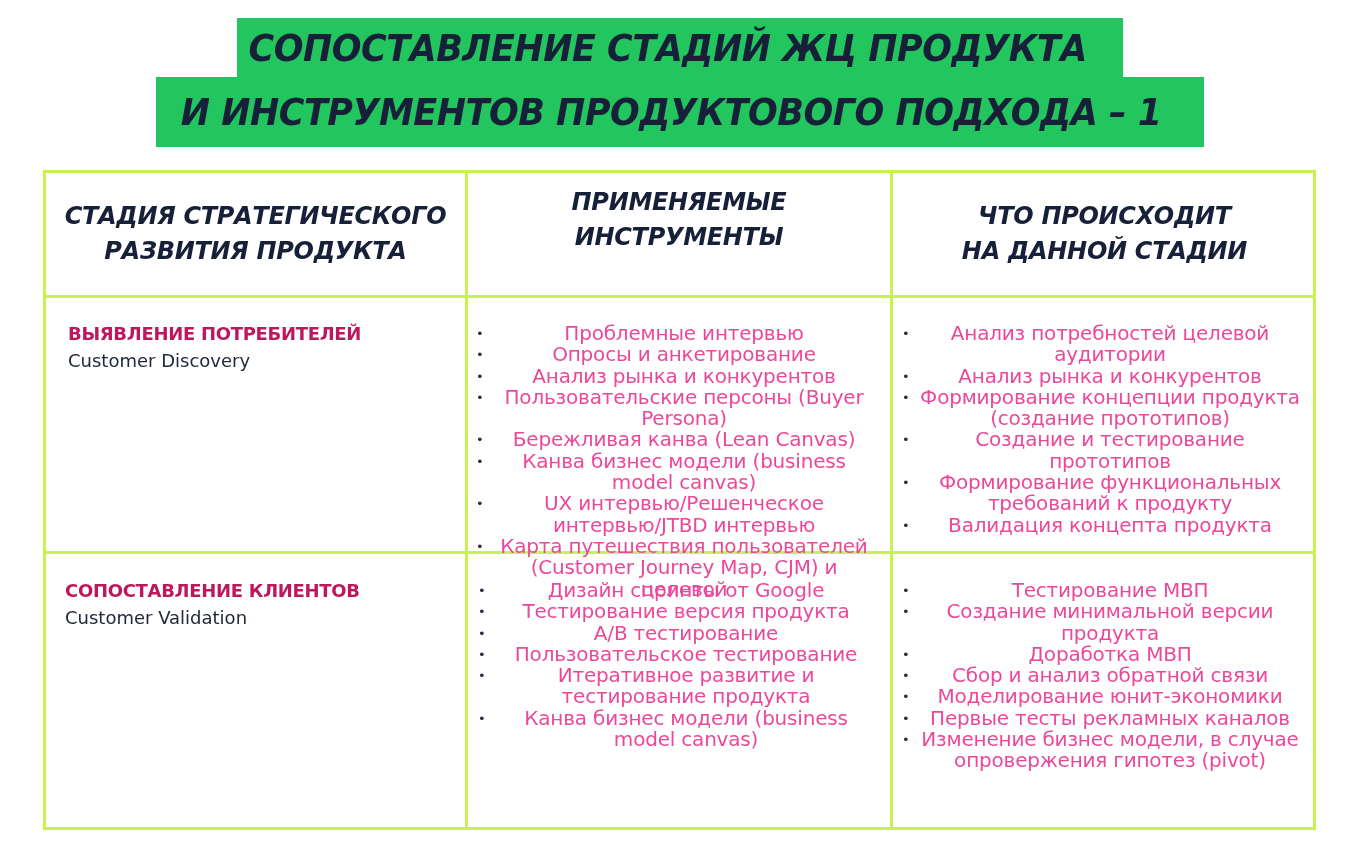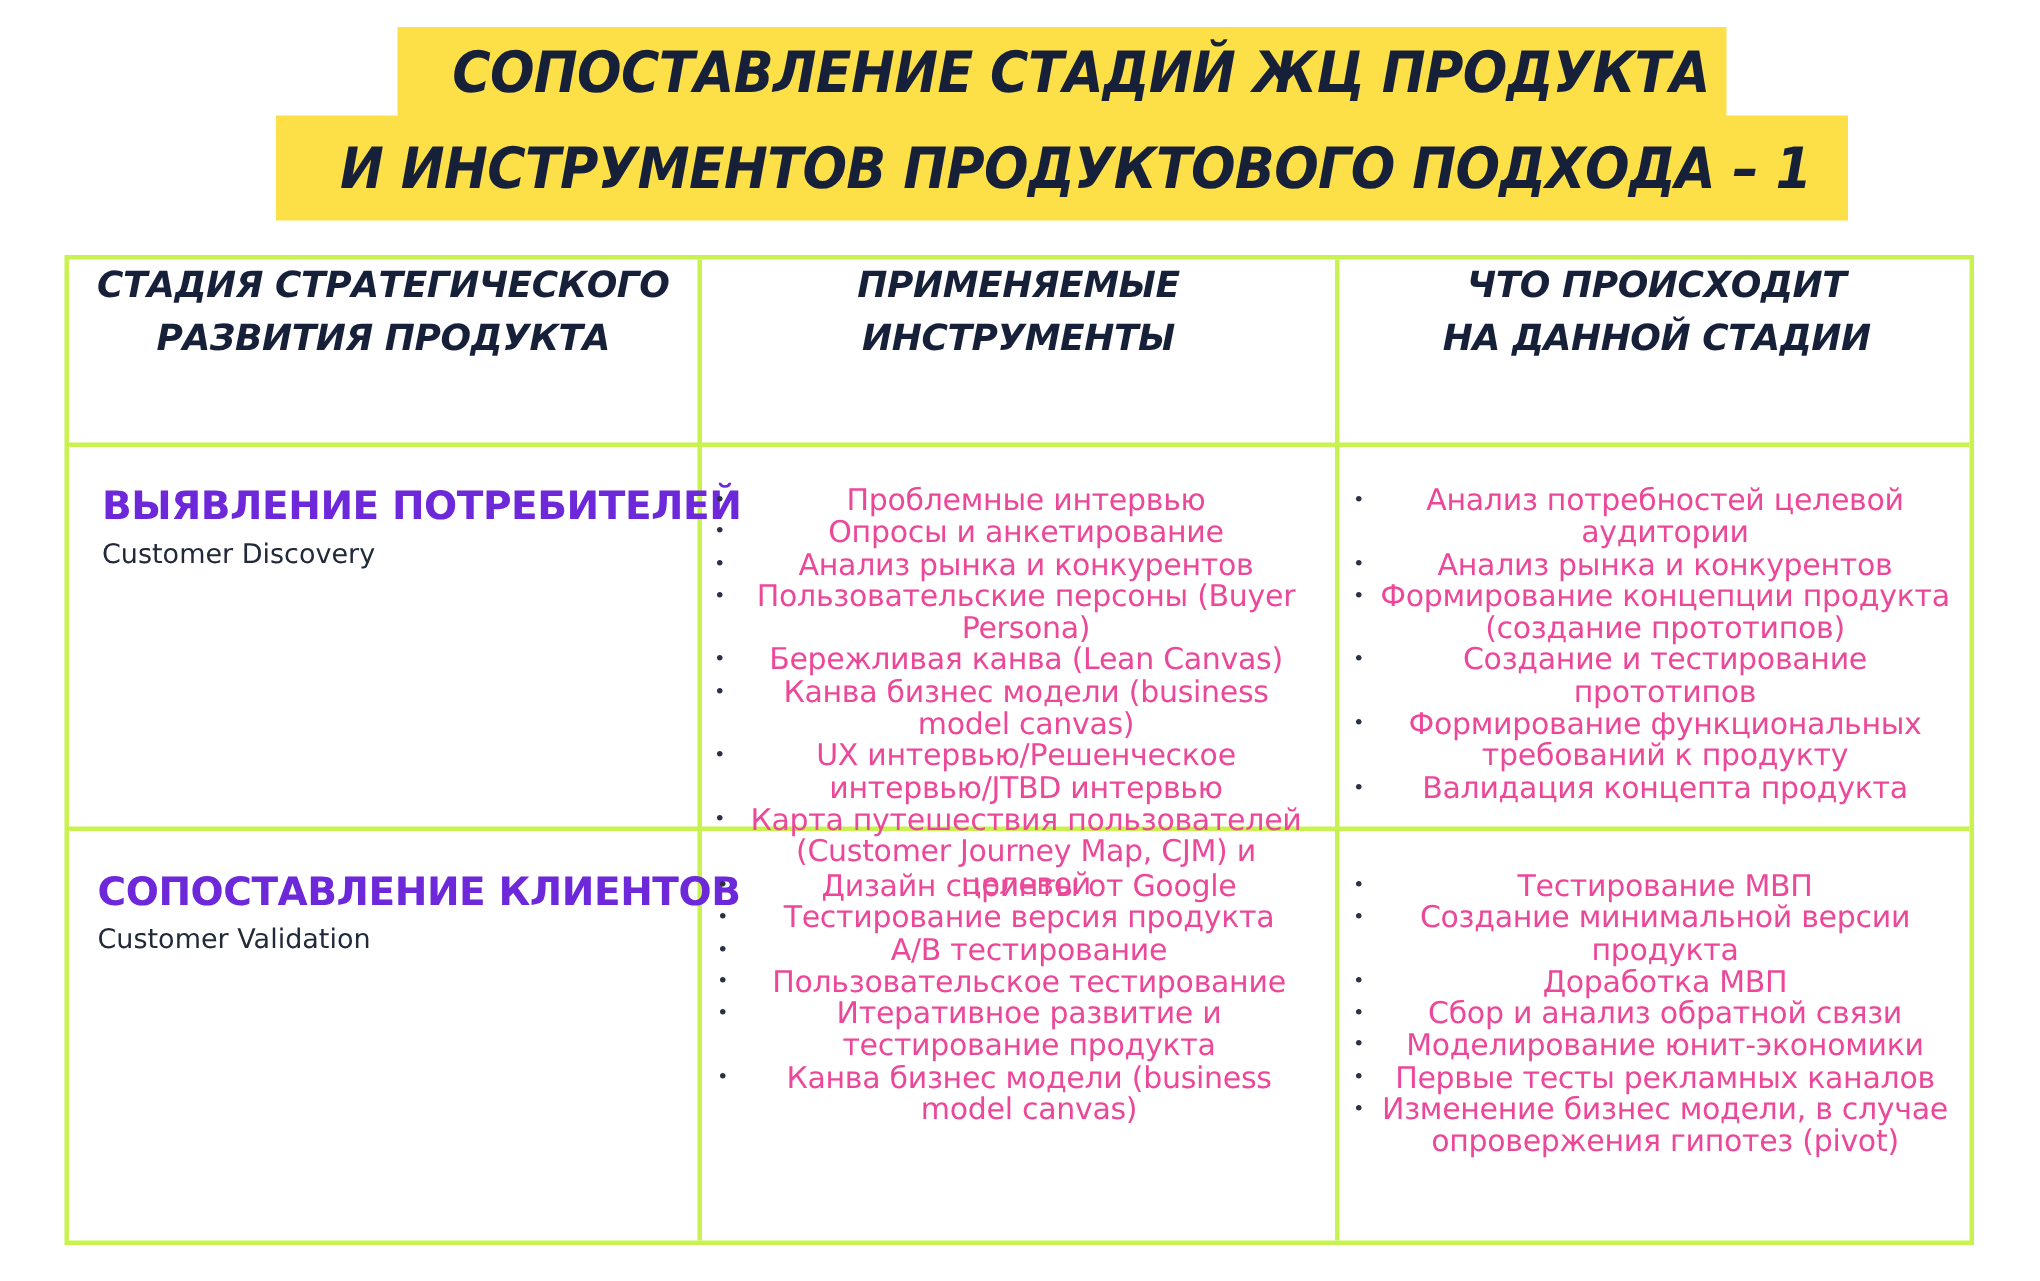--- a/index.html
+++ b/index.html
@@ -1,34 +1,34 @@
 <!DOCTYPE html>
 <html><head>
 <meta charset="utf-8">
 <style>
   html, body { margin:0; padding:0; }
   body { width:1360px; height:854px; background:#ffffff; position:relative; overflow:hidden;
          font-family:"Liberation Sans", "DejaVu Sans", sans-serif; color:#1a2238; }
-  .banner { position:absolute; background:#fde047; display:flex; align-items:center; justify-content:flex-start;margin-left:28px; }
+  .banner { position:absolute; background:#22c55e; display:flex; align-items:center; justify-content:flex-end; }
   .banner span { font-family:"DejaVu Sans", sans-serif; font-weight:bold; font-style:italic; color:#172039;
                  font-size:38px; letter-spacing:-0.5px; white-space:nowrap; transform:scaleX(0.92); }
   #b1 { left:237px; top:18px; width:886px; height:60px; }
   #b2 { left:156px; top:77px; width:1048px; height:70px; }
 
   .table { position:absolute; left:43px; top:170px; width:1273px; height:660px;
            border:3px solid #c8f250; box-sizing:border-box; }
   .vline { position:absolute; top:0; bottom:0; width:3px; background:#c8f250; }
   .hline { position:absolute; left:0; right:0; height:3px; background:#c8f250; }
 
-  .hcell { position:absolute; display:flex; align-items:flex-start; justify-content:center; text-align:center; }
+  .hcell { position:absolute; display:flex; align-items:center; justify-content:center; text-align:center; }
   .hcell span { font-family:"DejaVu Sans", sans-serif; font-weight:bold; font-style:italic; font-size:24px;
                 line-height:35px; color:#172039; text-transform:uppercase; letter-spacing:-0.3px; }
 
   .stage { position:absolute; }
-  .stage .ru { font-family:"DejaVu Sans", sans-serif; font-weight:bold; font-size:26px; color:#6d28d9; letter-spacing:-0.3px; }
+  .stage .ru { font-family:"DejaVu Sans", sans-serif; font-weight:bold; font-size:18px; color:#be185d; letter-spacing:-0.3px; }
   .stage .en { font-family:"DejaVu Sans", sans-serif; font-size:18px; color:#222a3a; margin-top:6px; }
 
   ul.list { position:absolute; margin:0; padding:0; list-style:none; }
   ul.list li { position:relative; padding-left:20px; font-family:"DejaVu Sans", sans-serif; font-size:20px;
                line-height:21.3px; color:#ec4899; letter-spacing:-0.2px;text-align:center; }
   ul.list li::before { content:"•"; position:absolute; left:2px; top:0; font-size:13px; color:#2a3244; }
 </style>
 </head>
 <body>
 

